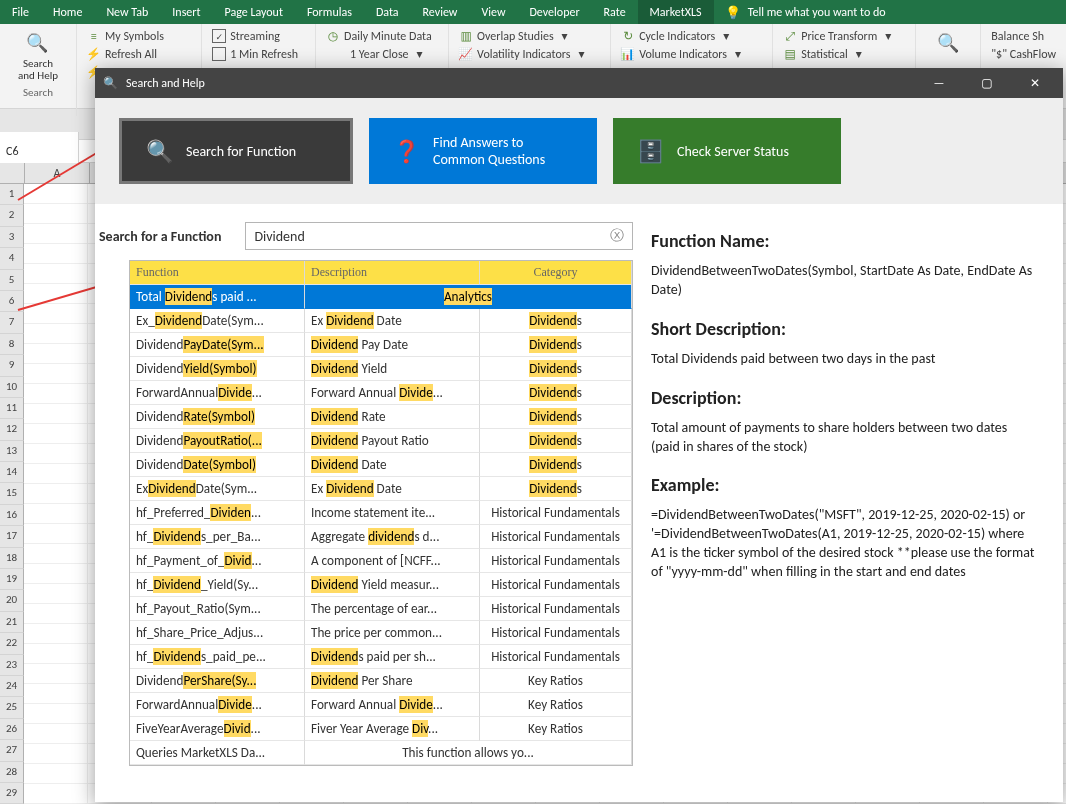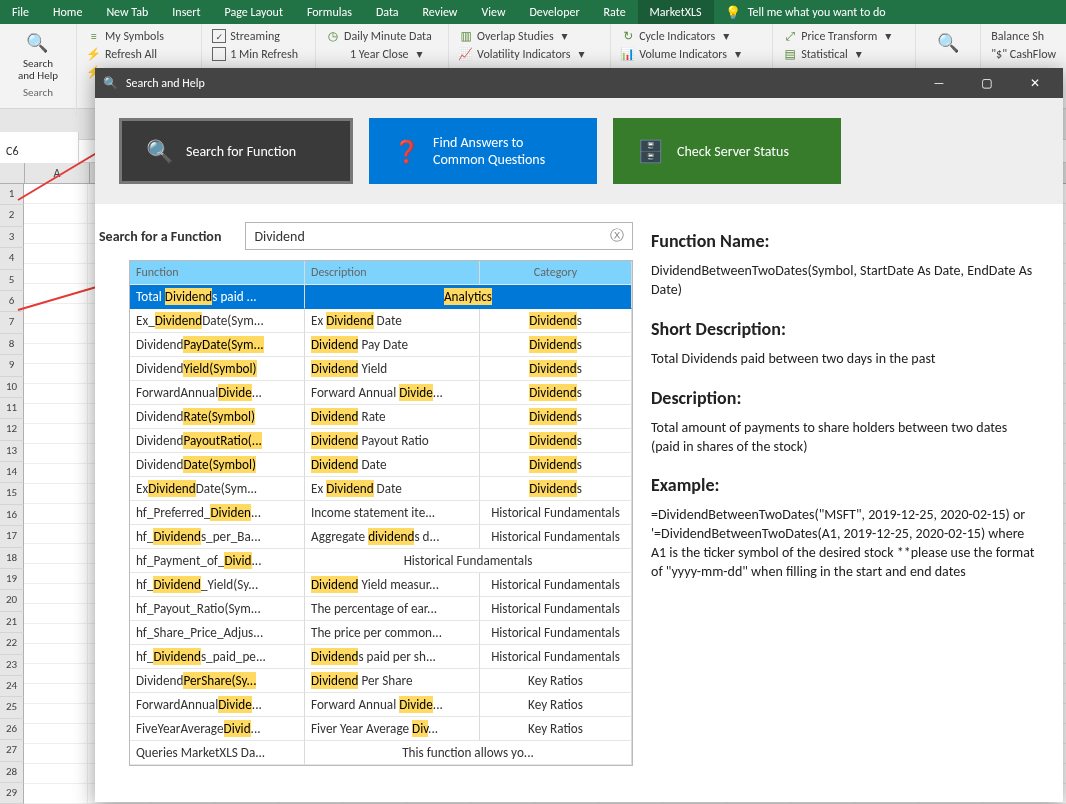--- a/index.html
+++ b/index.html
@@ -246,21 +246,21 @@
   .table .th, .table .td {
     padding: 3px 6px;
     border-right: 1px solid #DADADA;
     border-bottom: 1px solid #E6E6E6;
     overflow: hidden;
     white-space: nowrap;
     text-overflow: ellipsis;
     height: 17px;
     line-height: 17px;
   }
-  .table .th { background:#7dd3fc; color:#666; font-size:12px; }
+  .table .th { background:#fde047; color:#666; font-size:12px;font-family:Liberation Serif, serif; }
   .table .c1 { width: 162px; }
   .table .c2 { width: 162px; }
   .table .c3 { flex: 1; text-align: center; }
   .table .trow.sel { background: var(--row-selected); color:#fff; }
   .table .trow.sel .td { border-bottom-color: var(--row-selected); }
   .hl { background: var(--highlight); color:#000; }
   .trow.sel .hl { color:#000; }
   .right-pane {
     flex: 1;
     padding: 26px 28px 0 14px;
@@ -556,20 +556,21 @@
                 <div class="td c2">Income statement ite...</div>
                 <div class="td c3">Historical Fundamentals</div>
               </div>
               <div class="trow">
                 <div class="td c1"><span>hf_</span><span class="hl">Dividend</span><span>s_per_Ba...</span></div>
                 <div class="td c2"><span>Aggregate </span><span class="hl">dividend</span><span>s d...</span></div>
                 <div class="td c3">Historical Fundamentals</div>
               </div>
               <div class="trow">
                 <div class="td c1"><span>hf_Payment_of_</span><span class="hl">Divid</span><span>...</span></div>
+                <div class="td c2">A component of [NCFF...</div>
                 <div class="td c3">Historical Fundamentals</div>
               </div>
               <div class="trow">
                 <div class="td c1"><span>hf_</span><span class="hl">Dividend</span><span>_Yield(Sy...</span></div>
                 <div class="td c2"><span></span><span class="hl">Dividend</span><span> Yield measur...</span></div>
                 <div class="td c3">Historical Fundamentals</div>
               </div>
               <div class="trow">
                 <div class="td c1">hf_Payout_Ratio(Sym...</div>
                 <div class="td c2">The percentage of ear...</div>

